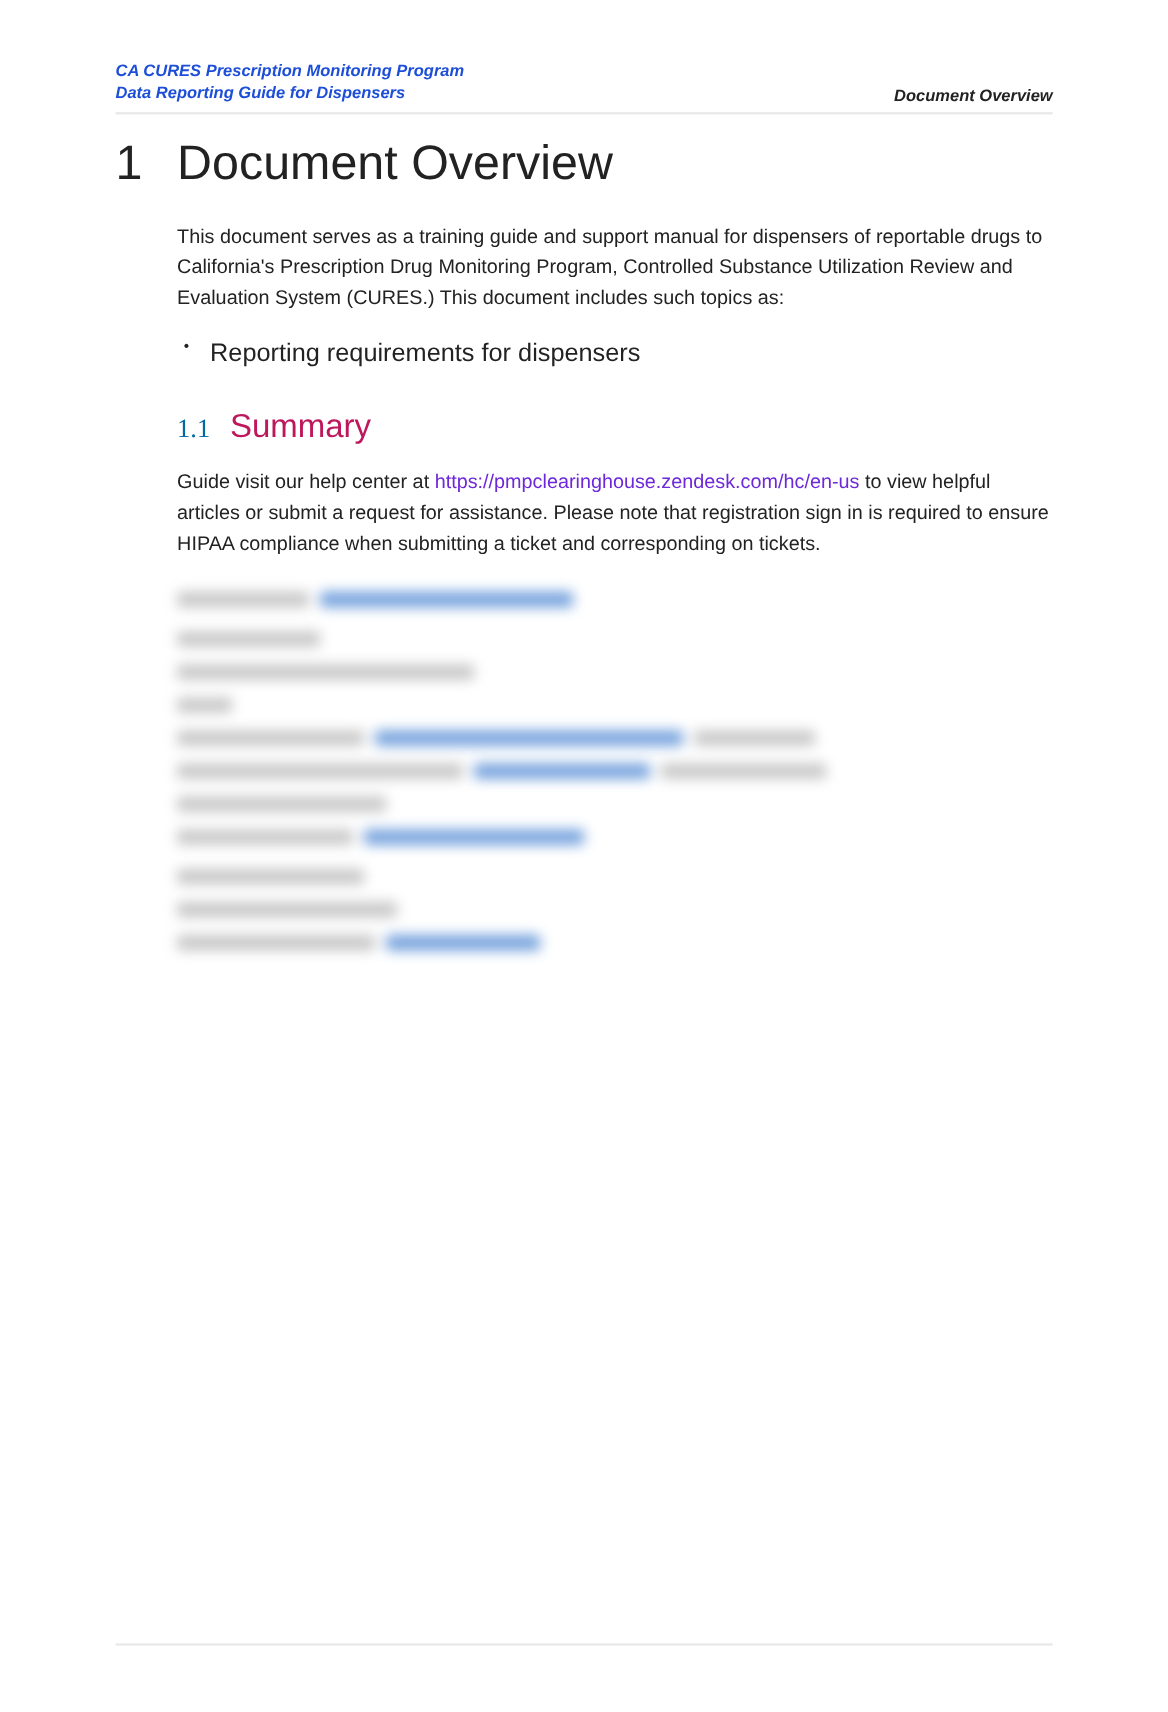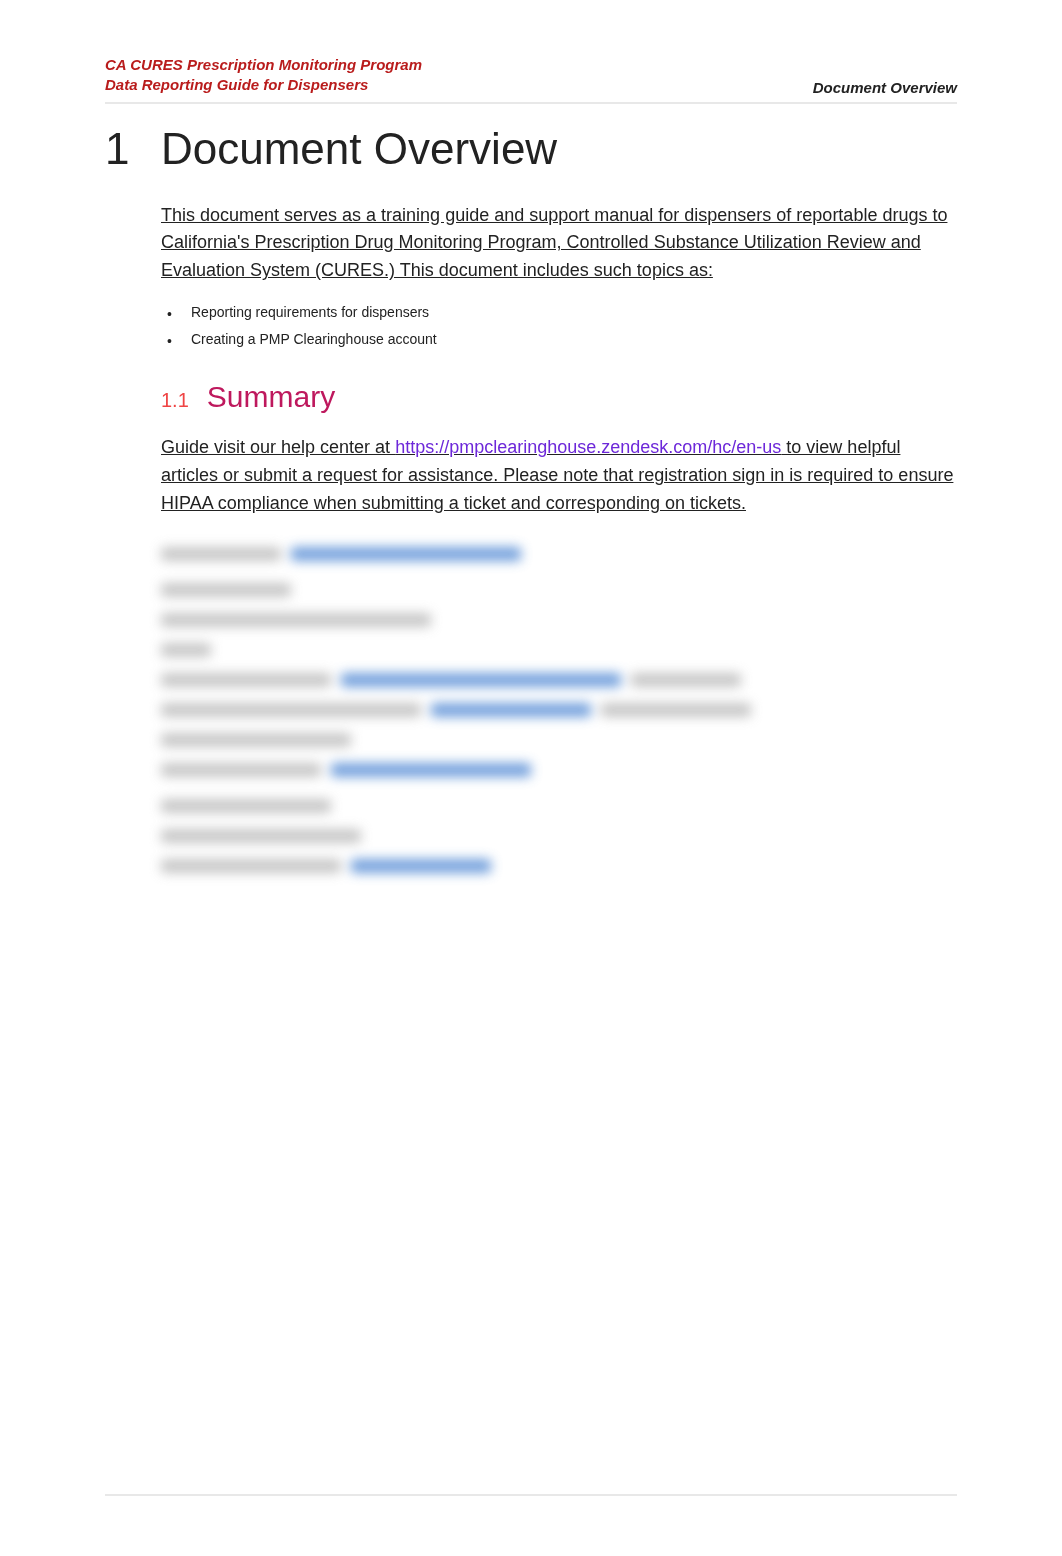--- a/index.html
+++ b/index.html
@@ -18,21 +18,21 @@
     display: flex;
     justify-content: space-between;
     align-items: flex-end;
     margin-bottom: 6px;
   }
   .header-left {
     font-weight: 700;
     font-style: italic;
     font-size: 15px;
     line-height: 1.35;
-    color: #b91c1c;
+    color: #1d4ed8;
   }
   .header-right {
     font-weight: 700;
     font-style: italic;
     font-size: 15px;
     color: #222;
   }
   .header-rule {
     border: none;
     border-top: 2px solid #e8e8e8;
@@ -56,52 +56,52 @@
     color: #222;
   }
   .body-block {
     margin-left: 56px;
   }
   .para {
     font-size: 18px;
     line-height: 1.55;
     color: #222;
     margin-bottom: 14px;
-    text-decoration: underline;
   }
   ul.bullets {
     list-style: none;
     margin-bottom: 28px;
   }
   ul.bullets li {
     position: relative;
     padding-left: 30px;
-    font-size: 14px;
+    font-size: 23px;
     line-height: 1.9;
     color: #222;
   }
   ul.bullets li::before {
     content: "•";
     position: absolute;
     left: 6px;
     top: 2px;
     font-size: 14px;
     color: #222;
   }
   .h2-row {
     display: flex;
     align-items: baseline;
     gap: 18px;
     margin-bottom: 20px;
     margin-top: 10px;
   }
   .h2-num {
-    font-size: 20px;
-    font-weight: 400;
-    color: #ef4444;
+    font-size: 24px;
+    font-weight: 400;
+    color: #0369a1;
+    font-family: Liberation Serif, serif;
   }
   .h2-text {
     font-size: 30px;
     font-weight: 400;
     color: #be185d;
   }
   .link {
     color: #6d28d9;
   }
   .blur-zone {
@@ -148,21 +148,20 @@
   <div class="h1-row">
     <div class="h1-num">1</div>
     <div class="h1-text">Document Overview</div>
   </div>
 
   <div class="body-block">
     <p class="para">This document serves as a training guide and support manual for dispensers of reportable drugs to California's Prescription Drug Monitoring Program, Controlled Substance Utilization Review and Evaluation System (CURES.)  This document includes such topics as:</p>
 
     <ul class="bullets">
       <li>Reporting requirements for dispensers</li>
-      <li>Creating a PMP Clearinghouse account</li>
     </ul>
 
     <div class="h2-row">
       <div class="h2-num">1.1</div>
       <div class="h2-text">Summary</div>
     </div>
 
     <p class="para">
       <span>Guide visit our help center at </span><span class="link">https://pmpclearinghouse.zendesk.com/hc/en-us</span><span> to view helpful articles or submit a request for assistance. Please note that registration sign in is required to ensure HIPAA compliance when submitting a ticket and corresponding on tickets.</span>
     </p>

